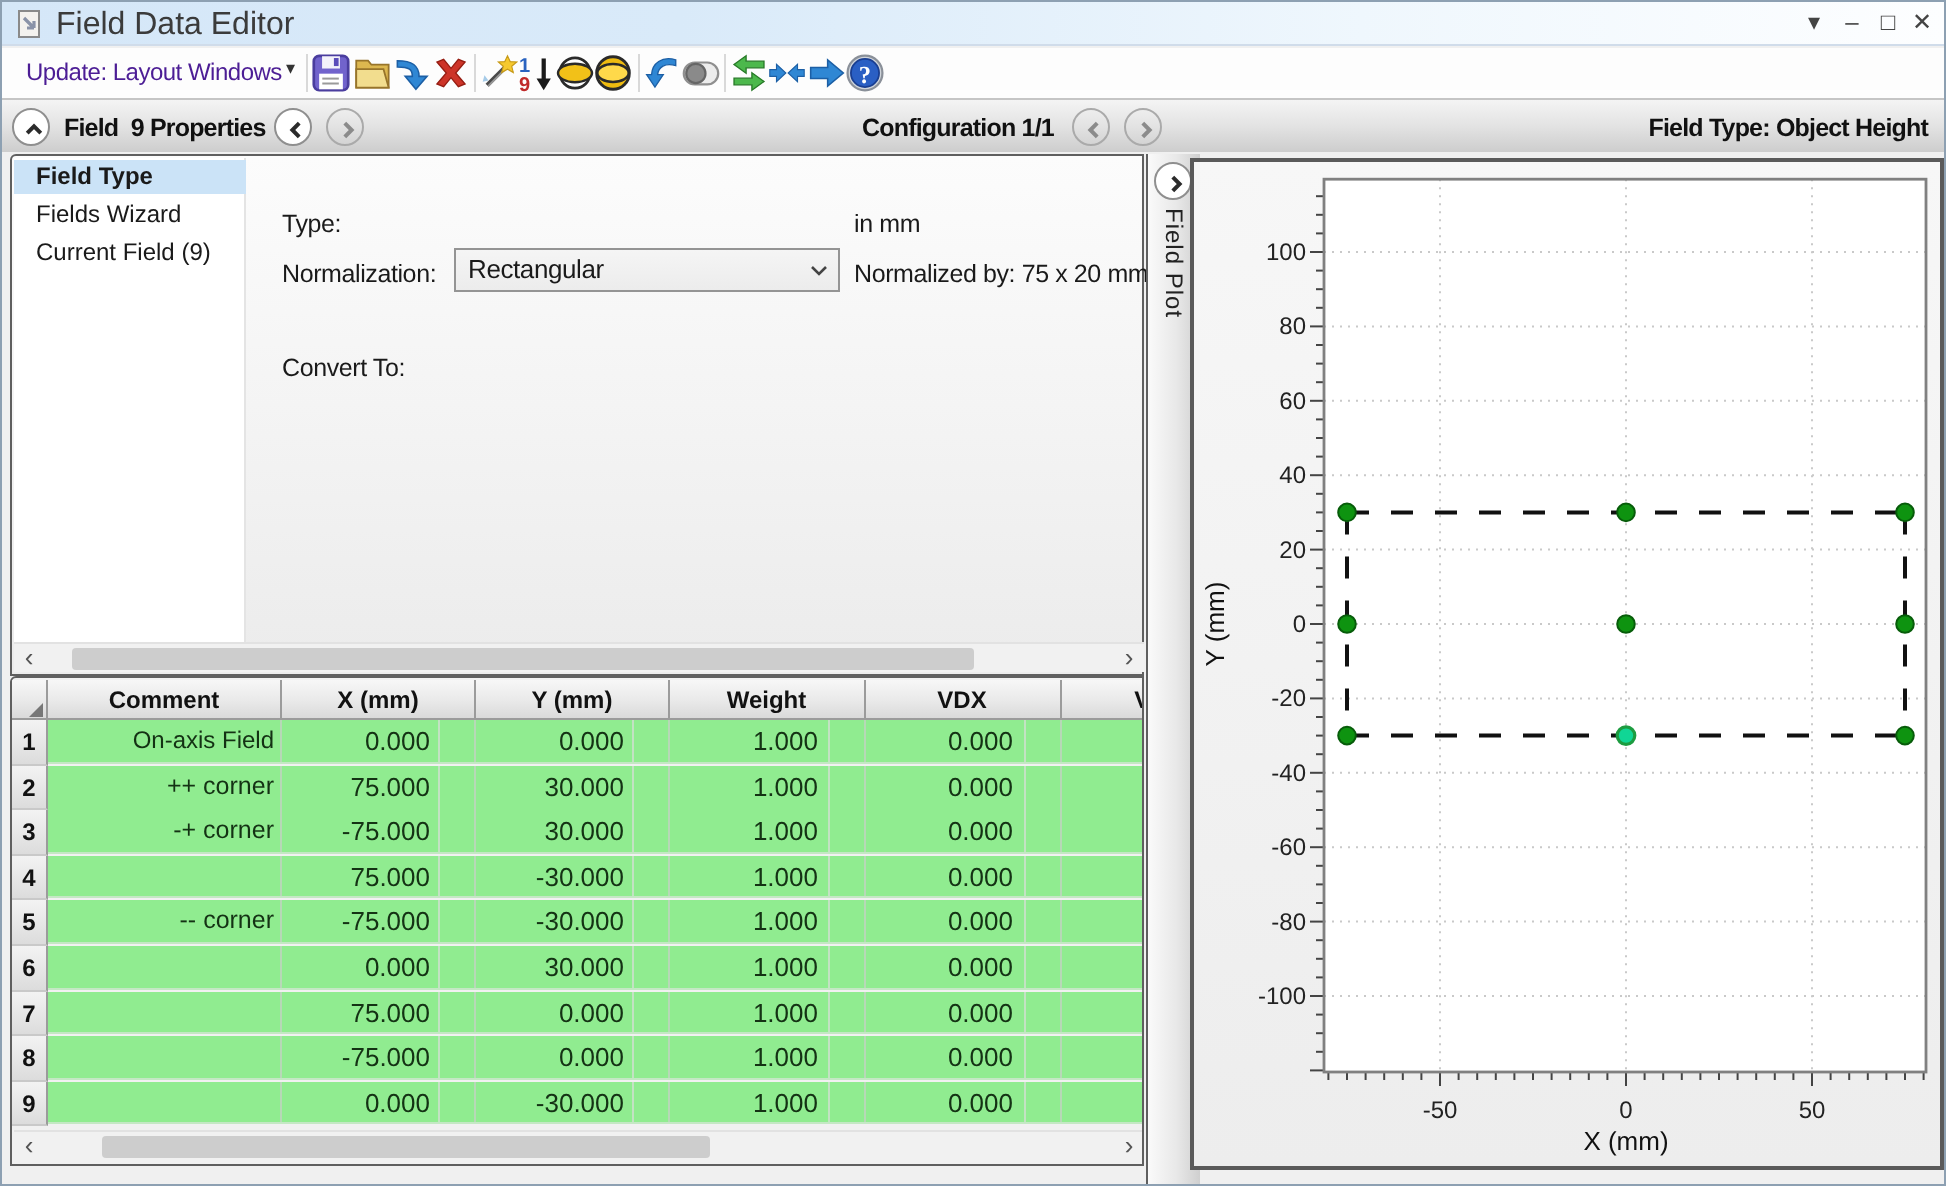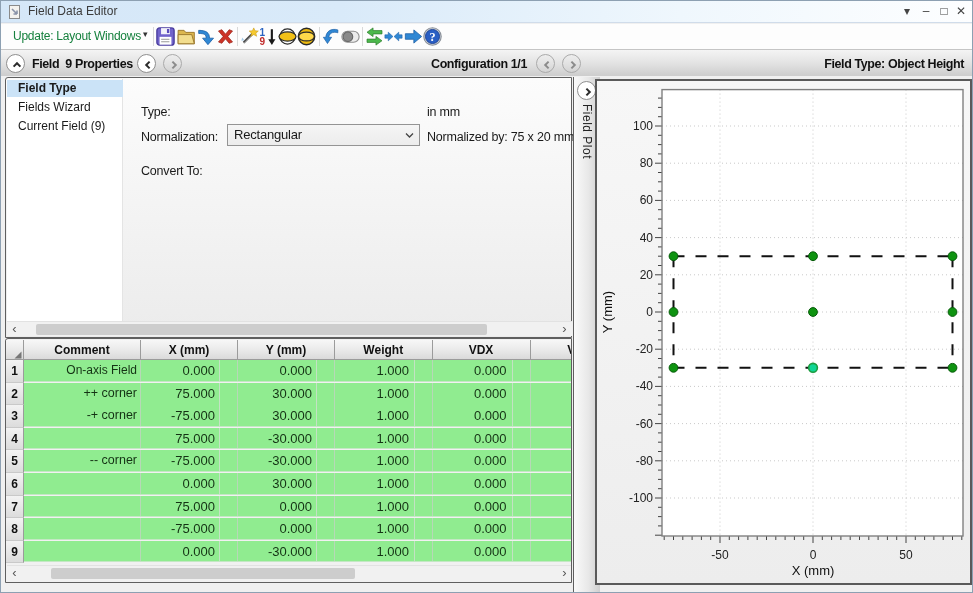--- a/index.html
+++ b/index.html
@@ -4,26 +4,26 @@
 <style>
 * { margin:0; padding:0; box-sizing:border-box; }
 html,body { width:973px; height:593px; overflow:hidden; }
 body { font-family:"Liberation Sans", sans-serif; position:relative; background:#f0f0f0; border:1px solid #8da0b2; }
 .abs { position:absolute; }
 
 
 #titlebar { left:0; top:0; width:971px; height:22px;
   background:linear-gradient(90deg,#d5e7f8 0%,#d9eaf9 35%,#eff7fd 70%,#fdfeff 100%);
   border-bottom:1px solid #d0dcea; }
-#titlebar .ttext { position:absolute; left:27px; top:3px; font-size:12px; color:#3b3b3b; }
+#titlebar .ttext { position:absolute; left:27px; top:3px; font-size:16px; color:#3b3b3b; }
 .winbtn { position:absolute; top:0px; height:20px; width:18px; color:#444; font-size:12px; text-align:center; line-height:20px; }
 
 
 #toolbar { left:0; top:23px; width:971px; height:25px; background:#fdfdfd; }
-#toolbar .utext { position:absolute; left:12px; top:5px; font-size:12px; letter-spacing:-0.25px; color:#15803d; white-space:nowrap; }
+#toolbar .utext { position:absolute; left:12px; top:5px; font-size:12px; letter-spacing:-0.25px; color:#4c1d95; white-space:nowrap; }
 .tsep { position:absolute; top:3px; width:1px; height:19px; background:#d9d9d9; }
 .ticon { position:absolute; top:3px; width:19px; height:19px; }
 
 
 #headerbar { left:0; top:48px; width:971px; height:27px;
   background:linear-gradient(#f4f4f4,#e3e3e3 50%,#cdcdcd);
   border-top:1px solid #c5c5c5; }
 .circbtn { position:absolute; width:19px; height:19px; border-radius:50%; top:4px;
   text-align:center; font-weight:bold; }
 .circbtn svg { position:absolute; left:3.5px; top:3.5px; }
@@ -177,21 +177,21 @@
   </div>
   <div class="flabel" style="left:135px;top:27px">Type:</div>
   <div class="flabel" style="left:421px;top:27px">in mm</div>
   <div class="flabel" style="left:135px;top:52px">Normalization:</div>
   <div class="dd" style="top:46px">Rectangular<span class="chev">
         <svg width="9" height="7" viewBox="0 0 9 7">
           <path d="M1 1.5 L4.5 5 L8 1.5" stroke="#444" stroke-width="1.3" fill="none"></path>
         </svg>
       </span></div>
   <div class="flabel" style="left:421px;top:52px;white-space:nowrap">Normalized by: 75 x 20 mm</div>
-  <div class="flabel" style="left:135px;top:86px">Convert To:</div>
+  <div class="flabel" style="left:135px;top:99px">Convert To:</div>
   <div class="hscroll" style="left:1px;bottom:1px;width:565px">
     <div class="harrow" style="left:0">‹</div>
     <div class="harrow" style="right:0">›</div>
     <div class="hthumb" style="left:29px;width:451px"></div>
   </div>
 </div>
 
 <div id="tablep" class="abs panel">
   <div class="thead" style="left:0px;width:18px;border-right:1px solid #9b9b9b">
     <svg style="position:absolute;left:8px;top:11px" width="8" height="8" viewBox="0 0 8 8">

